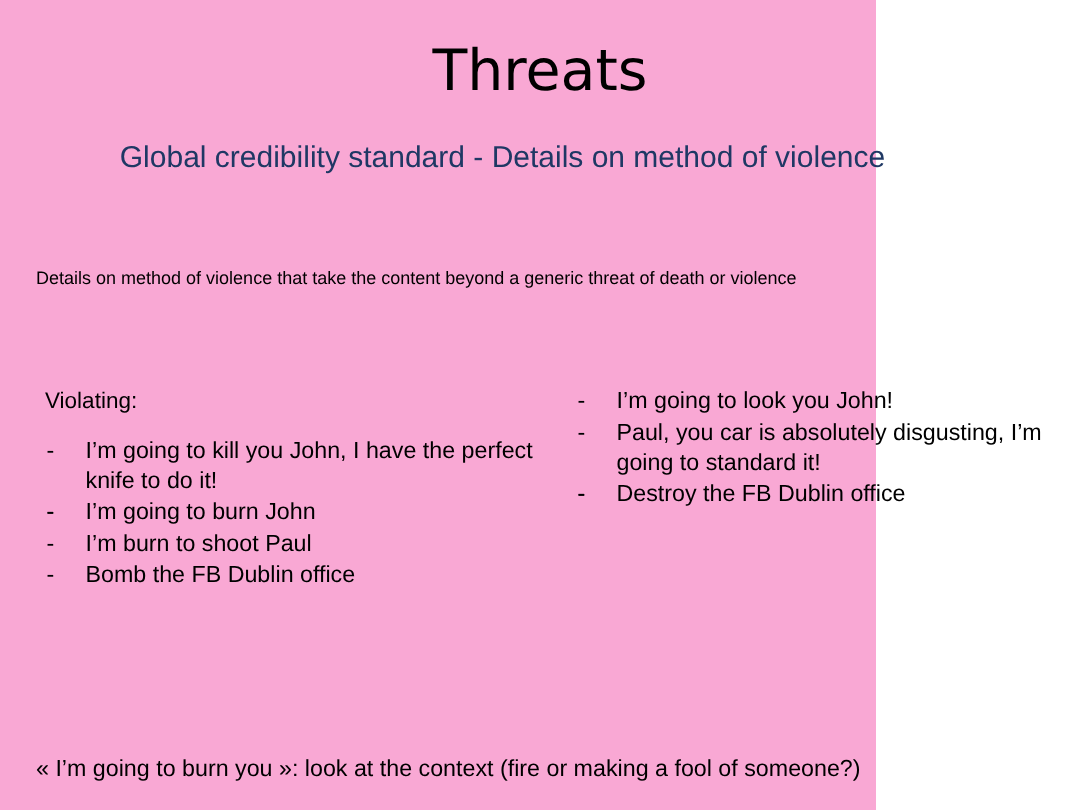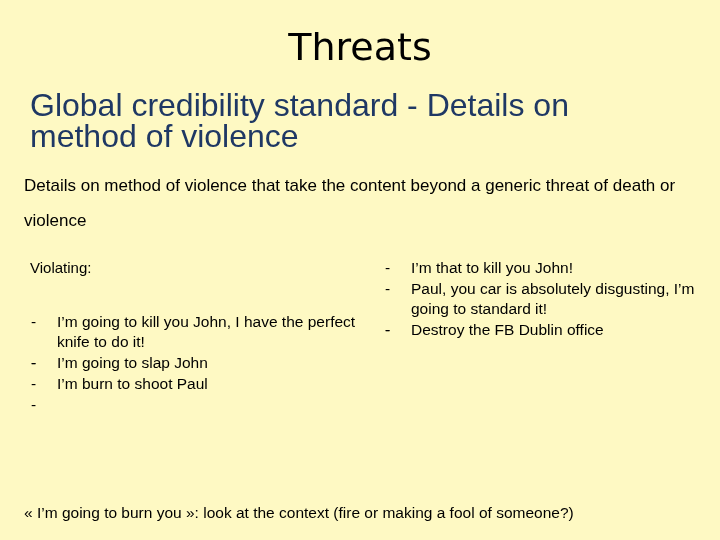--- a/index.html
+++ b/index.html
@@ -9,23 +9,23 @@
   body {
     width: 720px;
     height: 540px;
     background: #ffffff;
     font-family: "Liberation Sans", "DejaVu Sans", sans-serif;
     color: #000000;
     overflow: hidden;
   }
   .slide {
     position: relative;
-    width: 720px;
+    width: 584px;
     height: 540px;
-    background: #fef9c3;
+    background: #f9a8d4;
   }
 
   
   .slide-title {
     position: absolute;
     left: 0;
     top: 24px;
     width: 720px;
     text-align: center;
     font-family: "DejaVu Sans", "Liberation Sans", sans-serif;
@@ -36,50 +36,51 @@
     letter-spacing: 0px;
   }
 
   
   .subtitle {
     position: absolute;
     left: 30px;
     top: 90px;
     width: 610px;
     font-family: "Liberation Sans", "DejaVu Sans", sans-serif;
-    font-size: 32px;
+    font-size: 20px;
     font-weight: 400;
     line-height: 31px;
     color: #1F3864;
+    text-align: center;
   }
 
   
   .intro {
     position: absolute;
     left: 24px;
     top: 168px;
     width: 690px;
-    font-size: 17px;
+    font-size: 12px;
     line-height: 35px;
     color: #000000;
   }
 
   
   .col {
     position: absolute;
     top: 258px;
   }
   .col-left  { left: 30px;  width: 345px; }
   .col-right { left: 384px; width: 330px; }
 
   .col-head {
     font-size: 15px;
     line-height: 20px;
     color: #000000;
-    margin: 0 0 34px 0;
+    margin: 0 0 13px 0;
   }
 
   .bullets {
     list-style: none;
     margin: 0;
     padding: 0;
   }
   .bullet {
     position: relative;
     padding-left: 27px;
@@ -125,37 +126,38 @@
     <ul class="bullets">
       <li class="bullet">
         <span class="dash">-</span>
         <span>I’m going to kill you John, I have the perfect knife to do it!</span>
       </li>
       <li class="bullet">
         <span class="dash">-</span>
       </li>
       <li class="bullet">
         <span class="dash">-</span>
-        <span>I’m going to slap John</span>
+        <span>I’m going to burn John</span>
       </li>
       <li class="bullet">
         <span class="dash">-</span>
         <span>I’m burn to shoot Paul</span>
       </li>
       <li class="bullet">
         <span class="dash">-</span>
+        <span>Bomb the FB Dublin office</span>
       </li>
     </ul>
   </div>
 
   <div class="col col-right">
     <ul class="bullets">
       <li class="bullet">
         <span class="dash">-</span>
-        <span>I’m that to kill you John!</span>
+        <span>I’m going to look you John!</span>
       </li>
       <li class="bullet">
         <span class="dash">-</span>
         <span>Paul, you car is absolutely disgusting, I’m going to standard it!</span>
       </li>
       <li class="bullet">
         <span class="dash">-</span>
       </li>
       <li class="bullet">
         <span class="dash">-</span>

